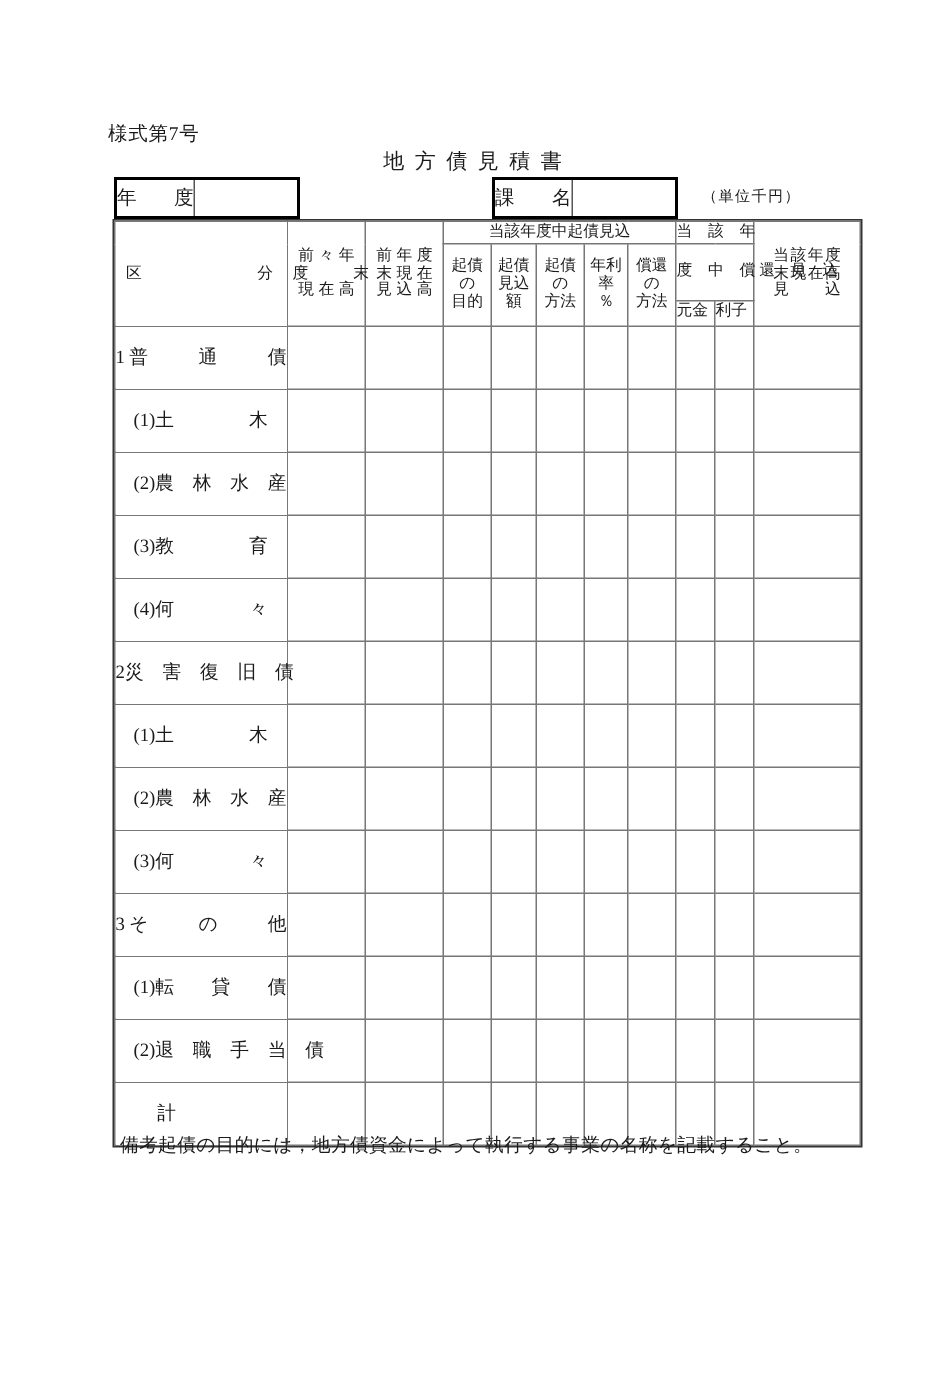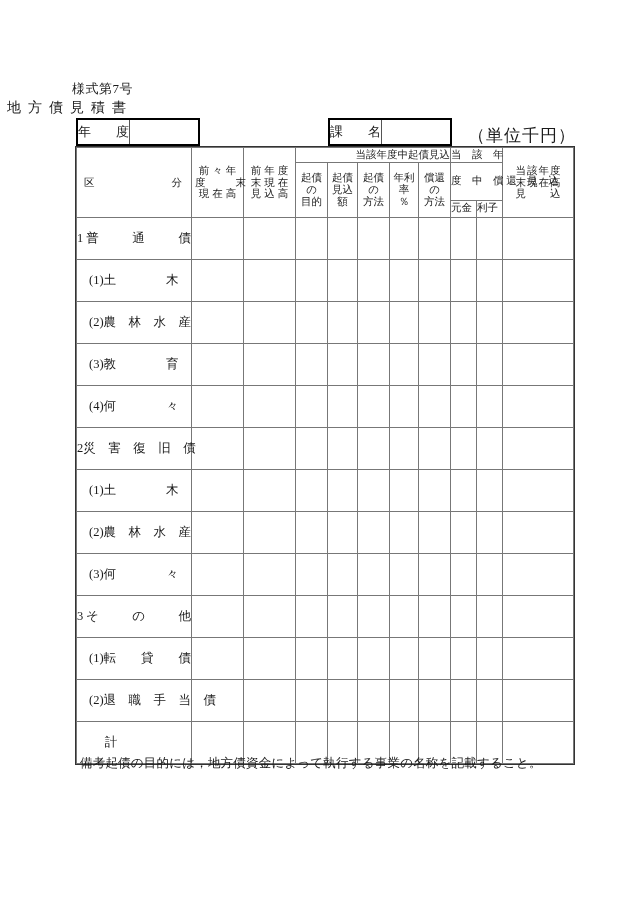--- a/index.html
+++ b/index.html
@@ -15,21 +15,21 @@
 
   
   .form-no{
     position:absolute;left:72px;top:80px;
     font-size:13px;letter-spacing:0.5px;white-space:nowrap;
   }
 
   
   .doc-title{
     position:absolute;left:0;top:99px;width:630px;
-    font-size:14px;
+    text-align:center;font-size:14px;
     letter-spacing:7px;text-indent:7px;white-space:nowrap;
   }
 
   
   .topbox{
     position:absolute;top:118px;height:28px;
     border:2px solid #000;box-sizing:border-box;
     display:flex;align-items:stretch;background:#fff;
   }
   .topbox .lbl{
@@ -42,21 +42,21 @@
     flex:1;display:flex;align-items:center;
     padding:0 4px;font-size:12px;white-space:nowrap;
   }
   #box-year{left:76px;width:124px;}
   #box-year .lbl{width:52px;}
   #box-div{left:328px;width:124px;}
   #box-div .lbl{width:52px;}
 
   .unit-note{
     position:absolute;left:468px;top:124px;
-    font-size:17px;letter-spacing:1px;white-space:nowrap;
+    font-size:10px;letter-spacing:1px;white-space:nowrap;
   }
 
   
   .tbl{
     position:absolute;left:76px;top:147px;
     width:477px;
     border-collapse:collapse;
     table-layout:fixed;
     background:#fff;
   }
@@ -68,21 +68,21 @@
     background:#fff;
   }
   .tbl th{font-size:10.5px;line-height:1.12;}
 
   
   .tbl{outline:1px solid #333;}
 
   
   .hgroup{
     height:14px;
-    text-align:right;
+    text-align:center;
     font-size:11px;
     letter-spacing:0px;
     white-space:nowrap;
   }
   
   .hleaf{
     height:54px;
     text-align:center;
     padding:1px 0 2px 0;
   }

